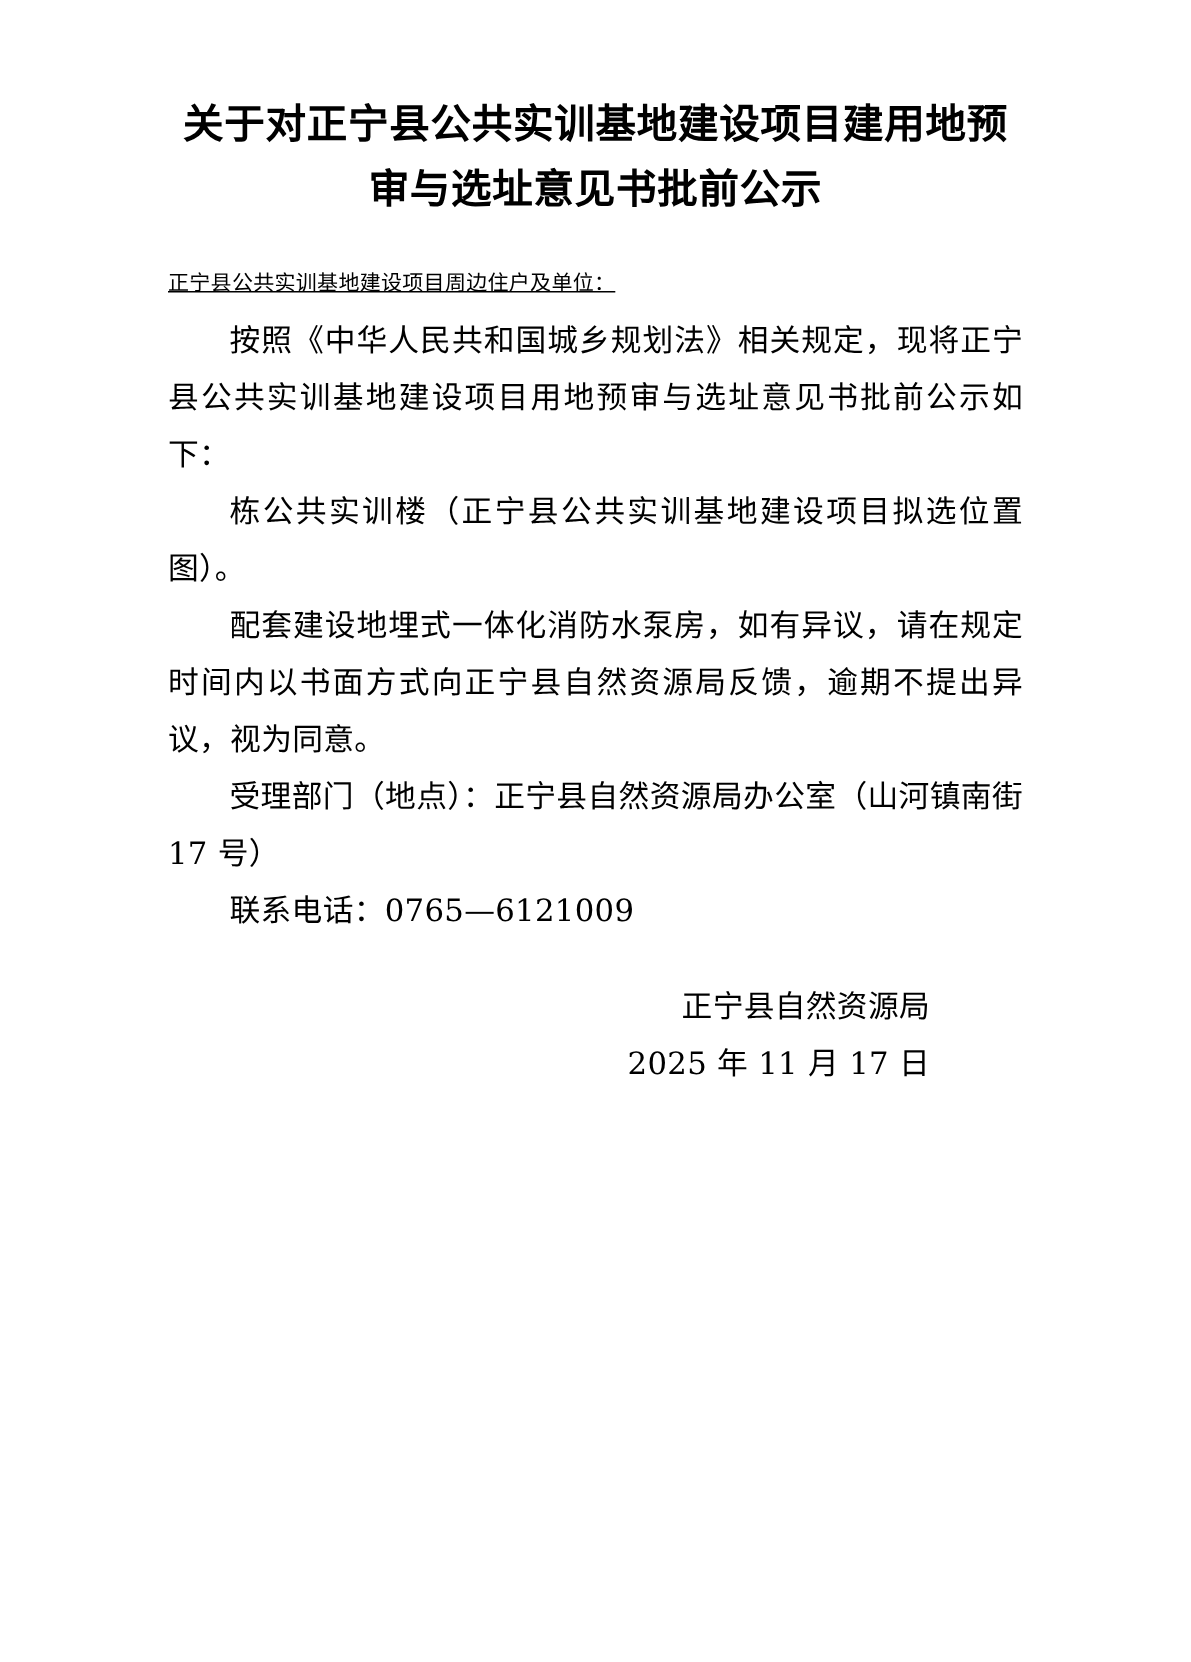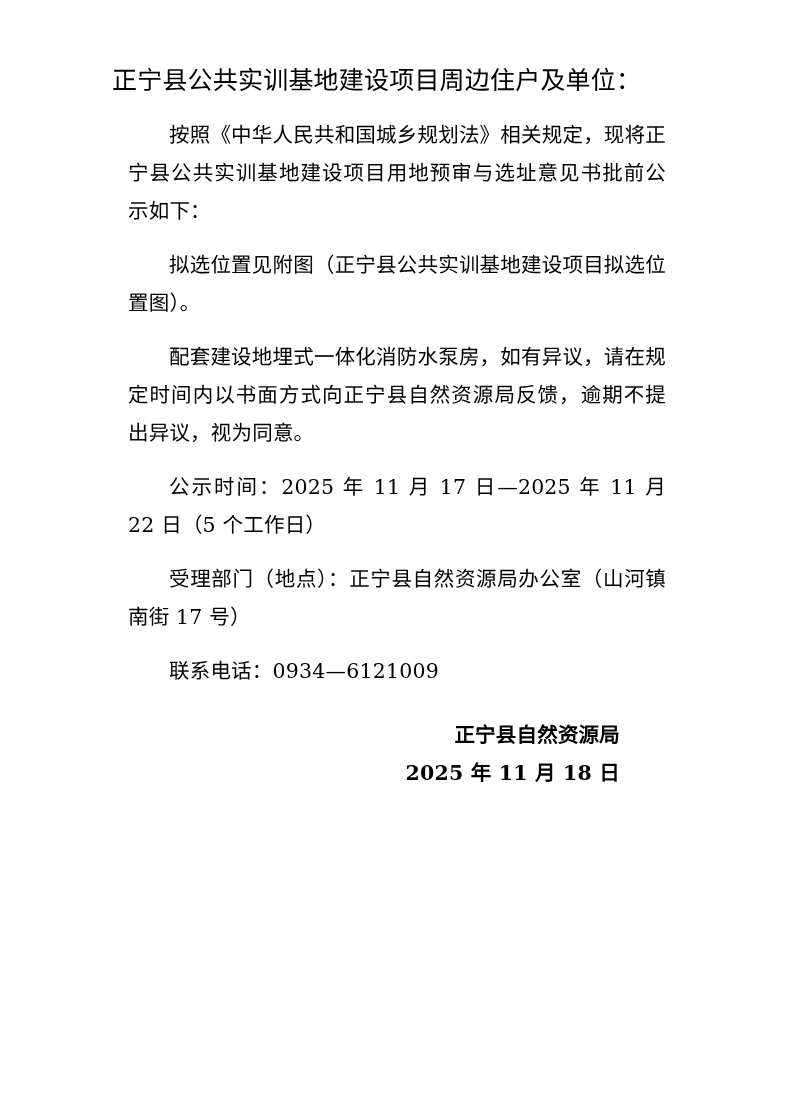--- a/index.html
+++ b/index.html
@@ -25,61 +25,61 @@
     font-family: "DejaVu Sans", "Liberation Sans", sans-serif;
     font-weight: bold;
     font-size: 27px;
     line-height: 43px;
     text-align: center;
     letter-spacing: 0.5px;
     margin: 0 0 22px 0;
     padding: 0 6px;
   }
   .salutation {
-    font-size: 25px;
+    font-size: 14px;
     line-height: 38px;
     text-align: justify;
     text-align-last: left;
     margin: 0 0 0 0;
     letter-spacing: 0.2px;
+    text-decoration: underline;
   }
   p.body-para {
     font-size: 20.5px;
     line-height: 38px;
     text-align: justify;
     text-align-last: left;
-    margin: 16px;
+    margin: 0;
     text-indent: 41px;
     letter-spacing: 0.2px;
   }
   .sign-block {
     margin-top: 26px;
     text-align: right;
     padding-right: 62px;
   }
   .sign-line {
     font-size: 20.5px;
     line-height: 38px;
     letter-spacing: 0.2px;
-    font-weight: bold;
   }
 </style>
 </head>
 <body>
 
 <div class="page">
 
+  <h1 class="doc-title">关于对正宁县公共实训基地建设项目建用地预审与选址意见书批前公示</h1>
 
   <div class="salutation">正宁县公共实训基地建设项目周边住户及单位：</div>
 
   <p class="body-para">按照《中华人民共和国城乡规划法》相关规定，现将正宁县公共实训基地建设项目用地预审与选址意见书批前公示如下：</p>
-  <p class="body-para">拟选位置见附图（正宁县公共实训基地建设项目拟选位置图）。</p>
+  <p class="body-para">栋公共实训楼（正宁县公共实训基地建设项目拟选位置图）。</p>
   <p class="body-para">配套建设地埋式一体化消防水泵房，如有异议，请在规定时间内以书面方式向正宁县自然资源局反馈，逾期不提出异议，视为同意。</p>
-  <p class="body-para">公示时间：2025 年 11 月 17 日—2025 年 11 月 22 日（5 个工作日）</p>
   <p class="body-para">受理部门（地点）：正宁县自然资源局办公室（山河镇南街 17 号）</p>
-  <p class="body-para">联系电话：0934—6121009</p>
+  <p class="body-para">联系电话：0765—6121009</p>
 
   <div class="sign-block">
     <div class="sign-line">正宁县自然资源局</div>
-    <div class="sign-line">2025 年 11 月 18 日</div>
+    <div class="sign-line">2025 年 11 月 17 日</div>
   </div>
 
 </div>
 
 </body></html>

